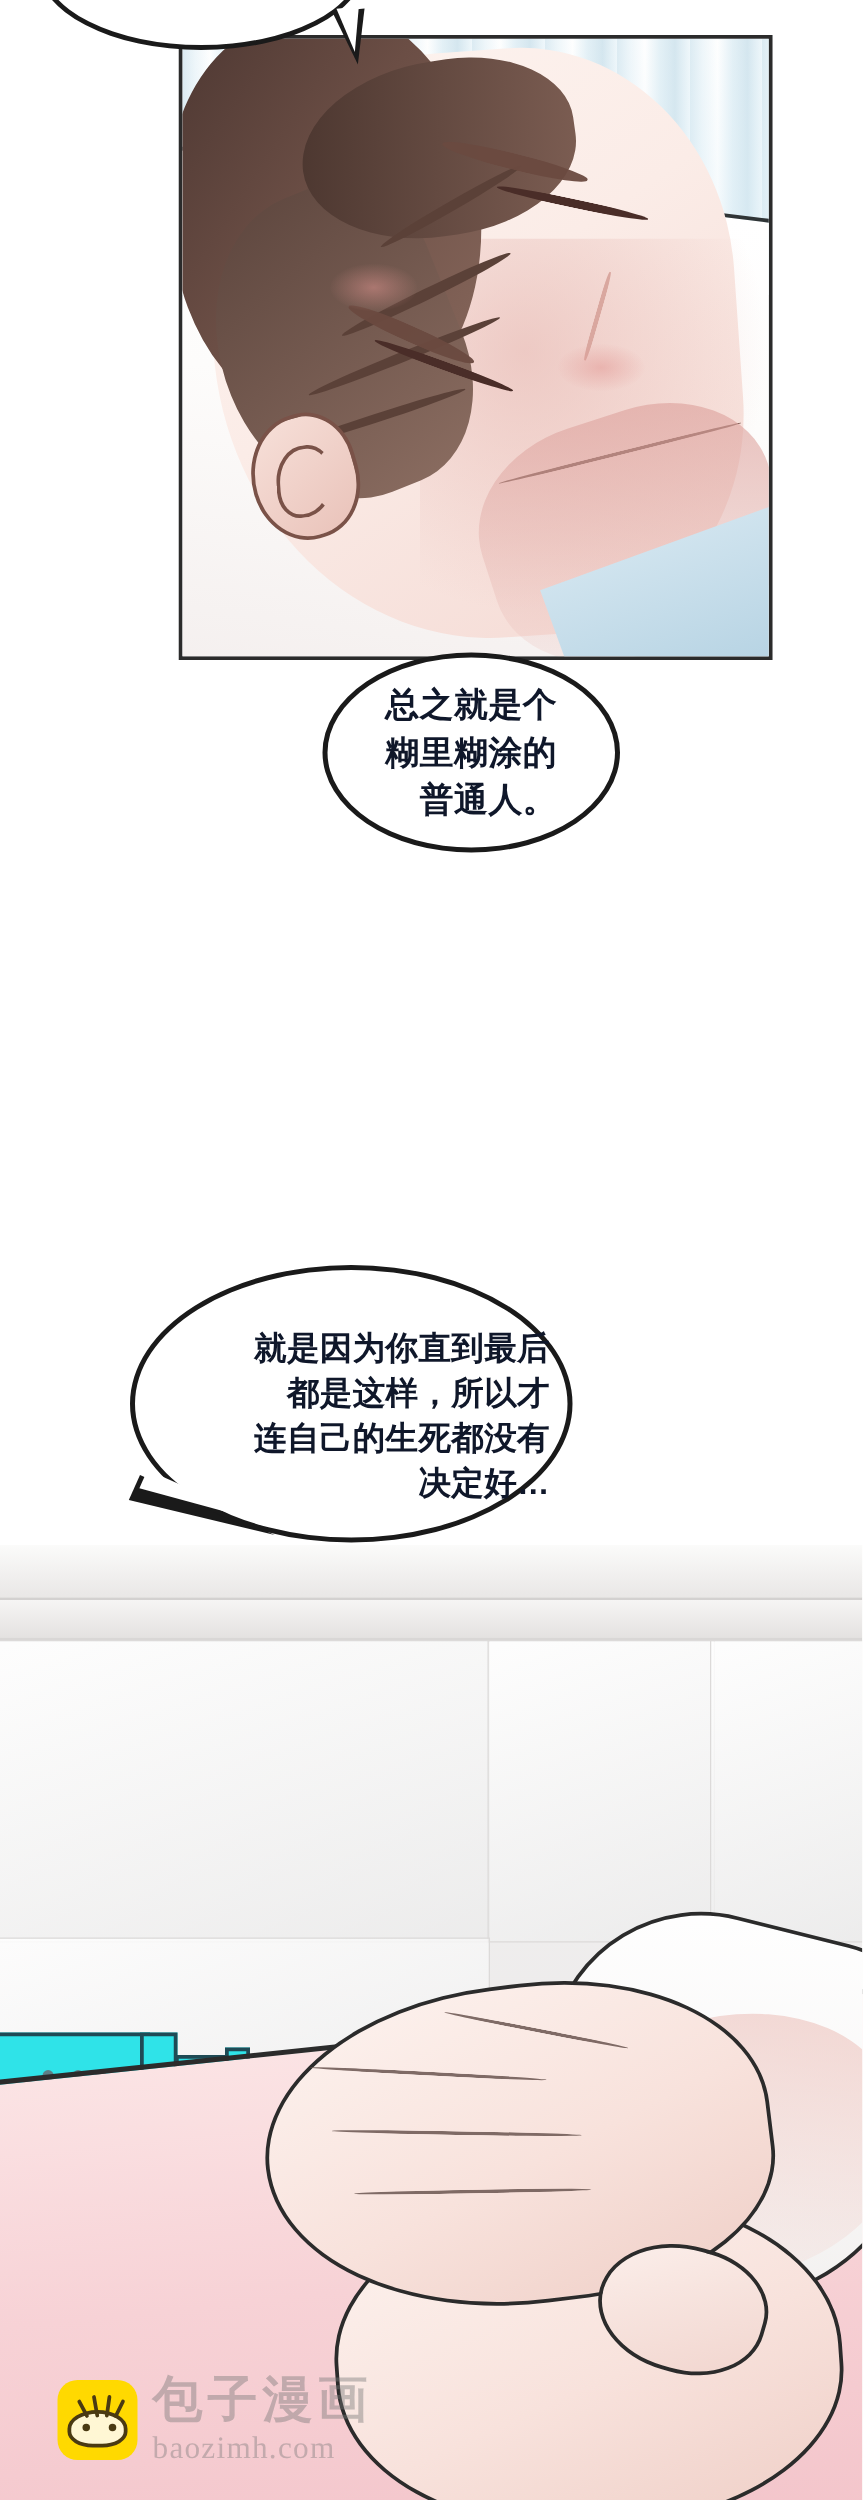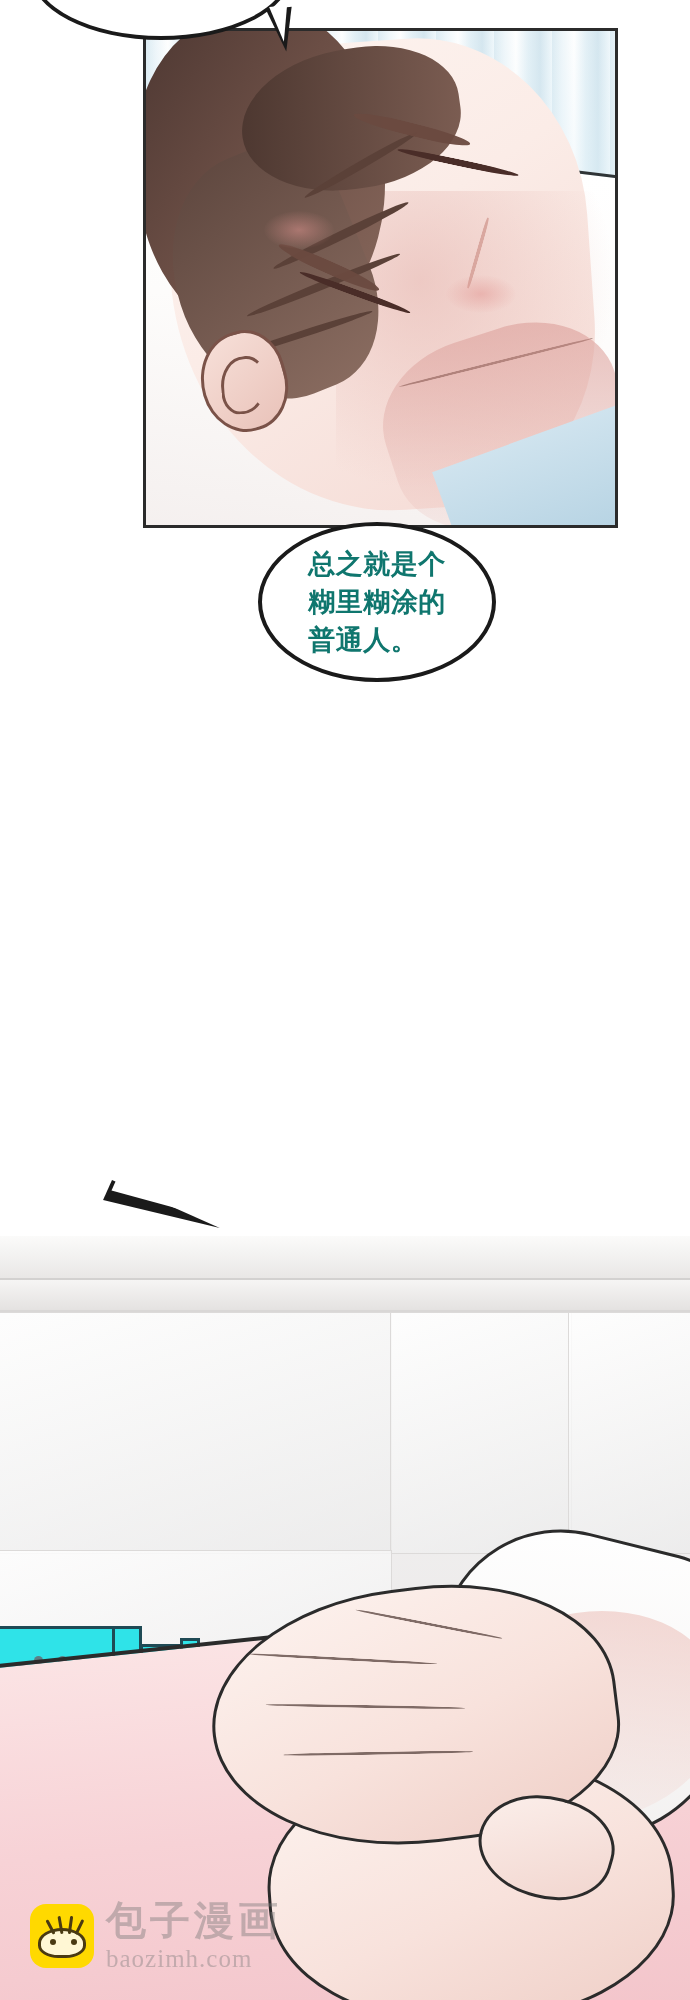--- a/index.html
+++ b/index.html
@@ -22,24 +22,24 @@
   
   .bubble {
     position: absolute;
     background: #ffffff;
     border: 4px solid #1a1a1a;
     box-sizing: border-box;
     z-index: 40;
   }
   .bubble-text {
     font-family: "Liberation Sans", "DejaVu Sans", sans-serif;
-    color: #0f766e;
+    color: #0f172a;
     font-weight: 700;
     white-space: pre-line;
-    text-align: left;
+    text-align: right;
   }
   .tail {
     position: absolute;
     z-index: 39;
   }
 
   
   #bubble-top {
     left: 30px;
     top: -96px;
@@ -399,21 +399,21 @@
   .stitch-dots {
     position: absolute;
     width: 6px; height: 6px;
     border-radius: 50%;
     background: #6f5e5a;
   }
 
   
   #watermark {
     position: absolute;
-    left: 30px;
+    left: 46px;
     top: 1900px;
     display: flex;
     align-items: center;
     gap: 12px;
     z-index: 80;
     pointer-events: none;
   }
   #wm-logo {
     width: 64px;
     height: 64px;
@@ -512,20 +512,26 @@
     <div class="neck-shade"></div>
     <div class="collar"></div>
   </div>
 
   <div class="bubble" id="bubble-mid">
     <span class="bubble-text">总之就是个
 糊里糊涂的
 普通人。</span>
   </div>
 
+  <div class="bubble" id="bubble-low">
+    <span class="bubble-text">就是因为你直到最后
+都是这样，所以才
+连自己的生死都没有
+决定好…</span>
+  </div>
   <div class="tail" id="bubble-low-tail"></div>
   <div class="tail" id="bubble-low-tail-in"></div>
 
   <div id="panel-room">
     <div class="room-wall"></div>
     <div class="ceiling-strip"></div>
     <div class="ceiling-strip2"></div>
 
     <div class="room-tile" style="left:-10px;top:76px;width:400px;height:240px;"></div>
     <div class="room-tile" style="left:390px;top:76px;width:180px;height:240px;"></div>

